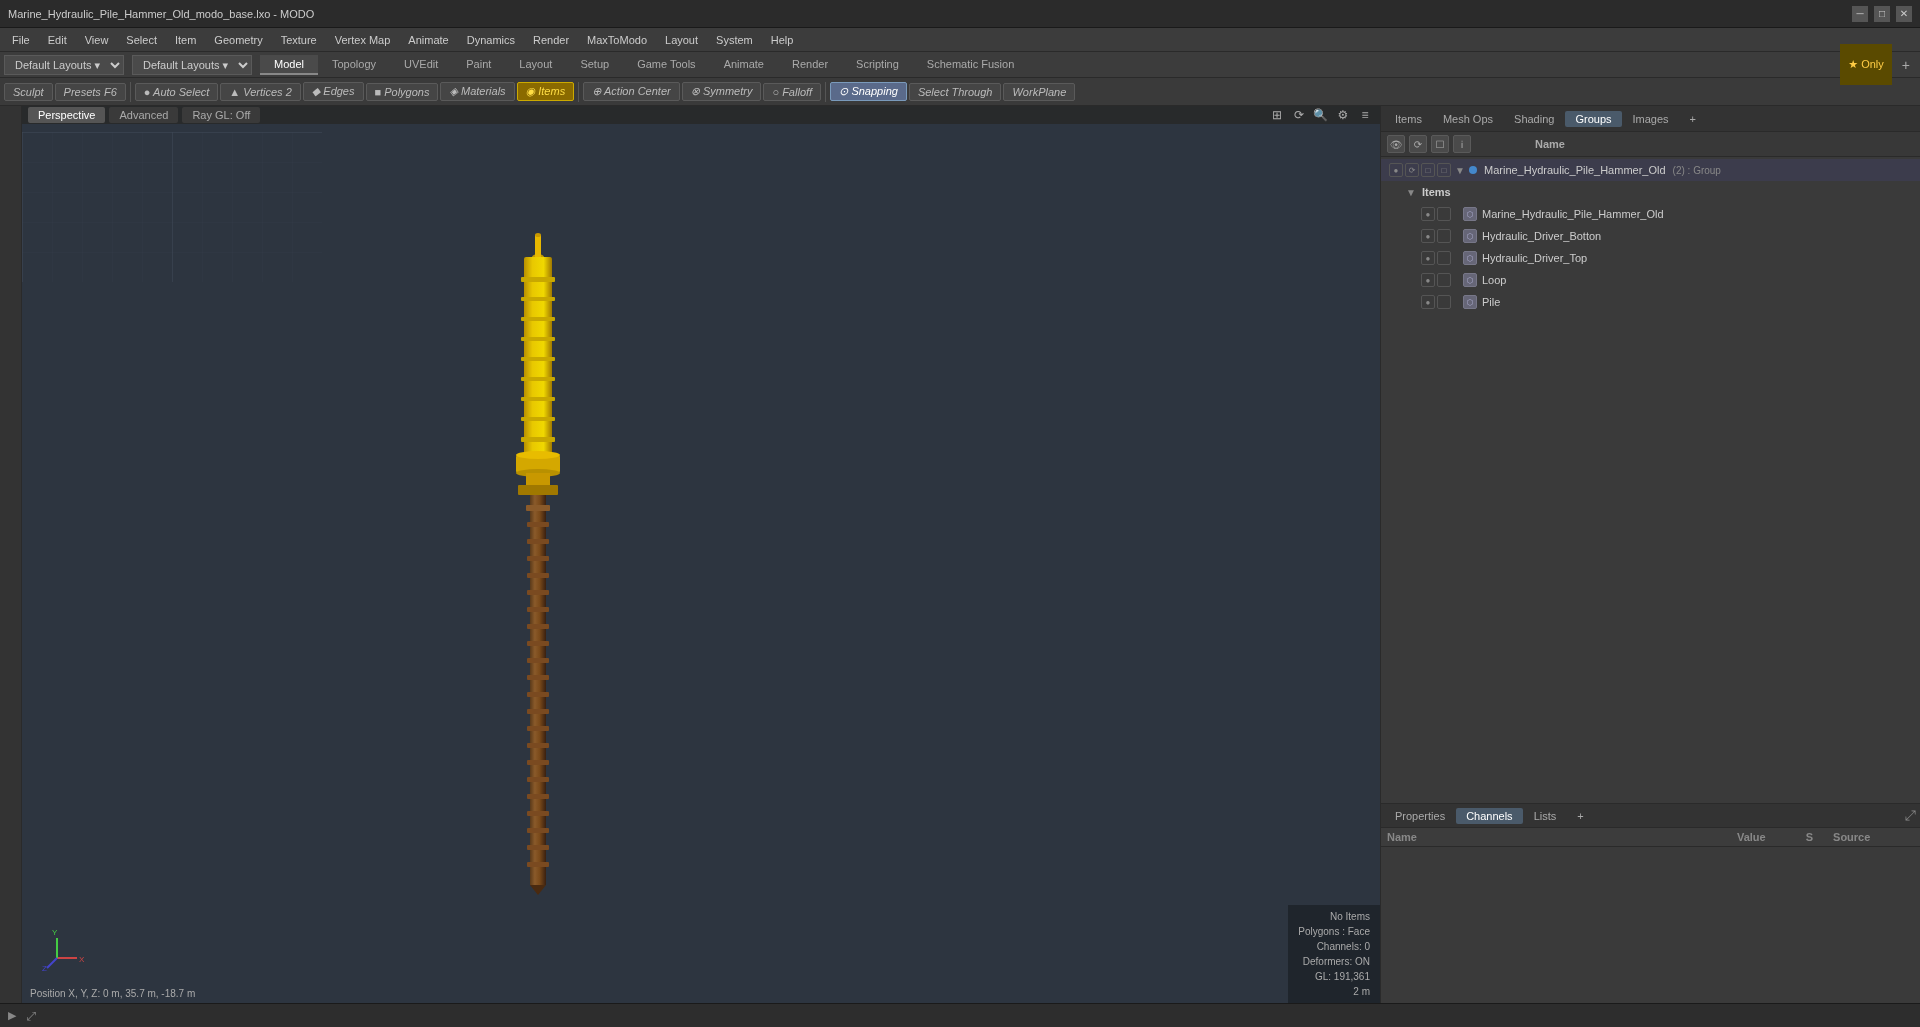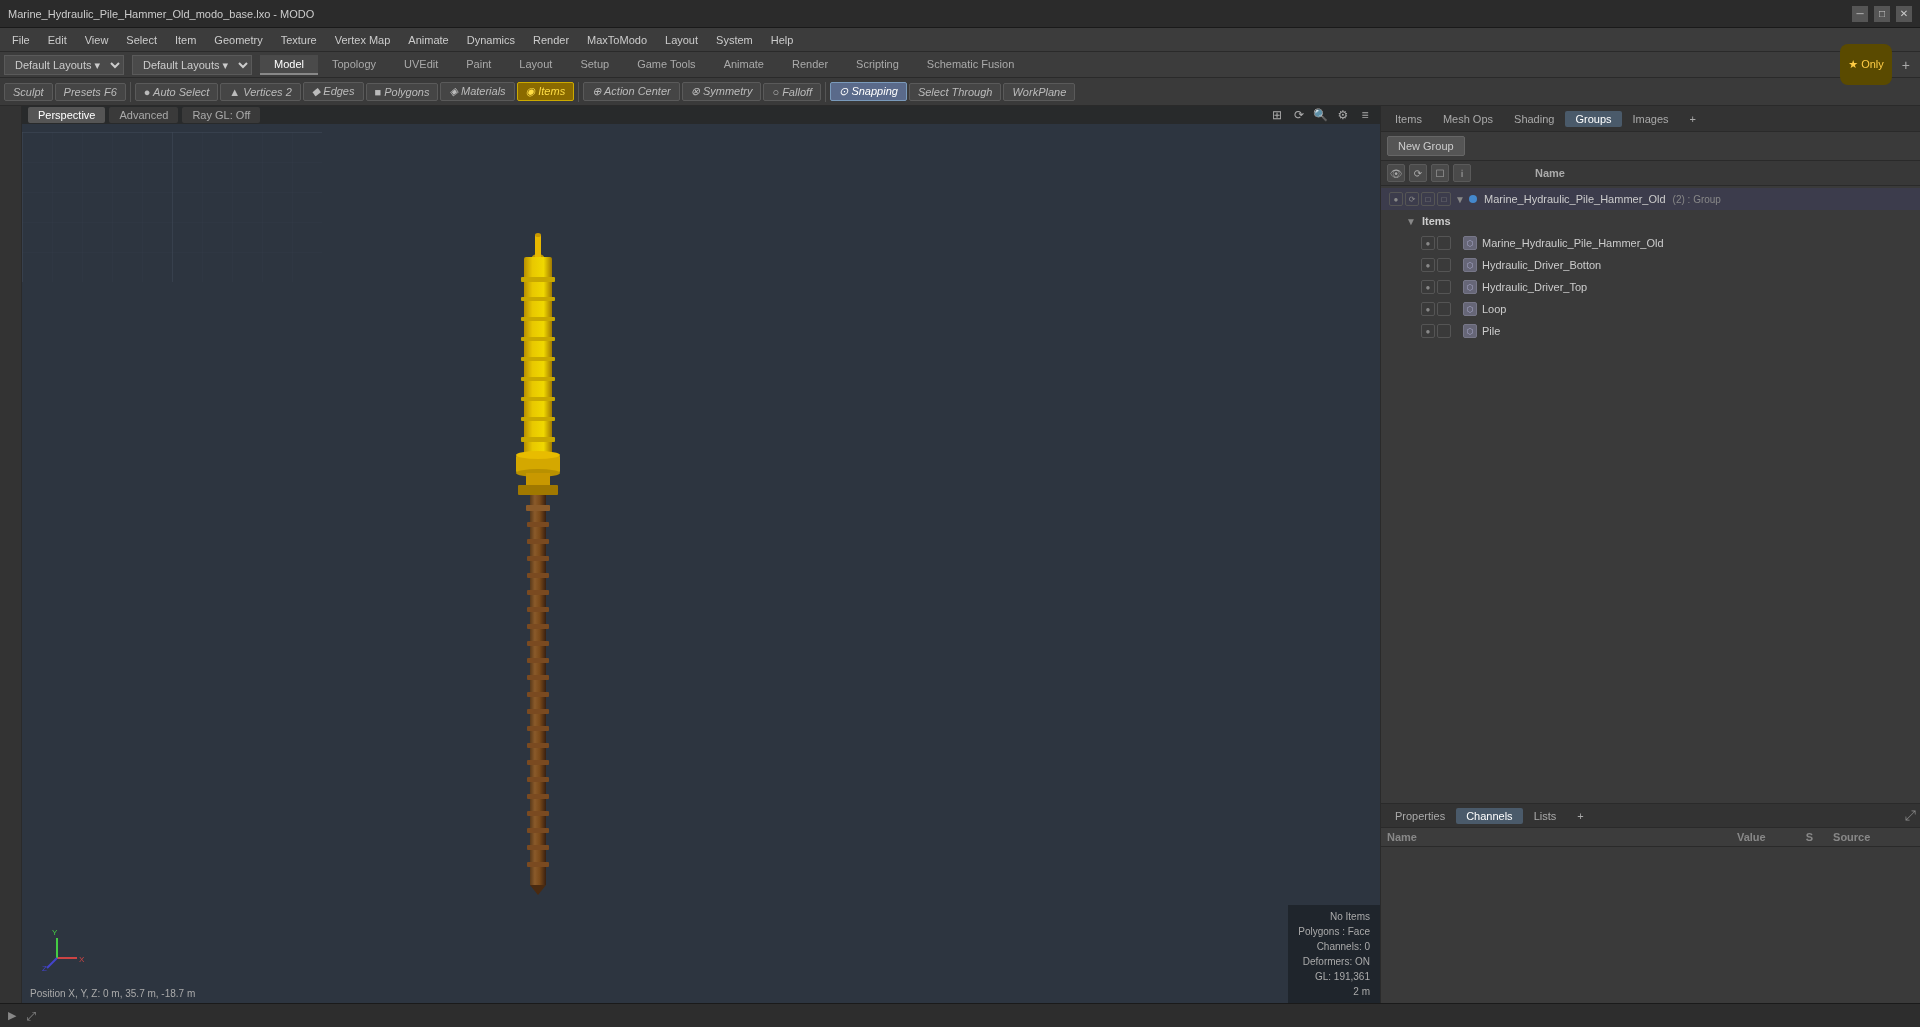--- a/index.html
+++ b/index.html
@@ -99,21 +99,21 @@
       margin-left: auto;
       display: flex;
       align-items: center;
       gap: 4px;
     }
     .star-only {
       background: #5a4a00;
       padding: 14px 8px;
       color: #ffcc44;
       font-size: 11px;
-      border-radius: 8px;
+      border-radius: 0;
     }
     .plus-btn {
       color: #aaa;
       padding: 2px 6px;
       cursor: pointer;
       font-size: 14px;
     }
 
     
     #tool-bar {
@@ -733,23 +733,20 @@
     <div id="right-panel-tabs">
     <div class="rpanel-tab">Items</div>
         <div class="rpanel-tab">Mesh Ops</div>
         <div class="rpanel-tab">Shading</div>
         <div class="rpanel-tab active">Groups</div>
         <div class="rpanel-tab">Images</div>
         <div class="rpanel-tab">+</div>
       </div>
 
     <div id="scene-area">
-      <div id="new-group-bar">
-        <button class="new-group-btn">New Group</button>
-      </div>
 
       <div id="scene-icon-bar">
         <div class="scene-icon">👁</div>
         <div class="scene-icon">⟳</div>
         <div class="scene-icon">☐</div>
         <div class="scene-icon">ℹ</div>
         <div id="name-col-header">Name</div>
       </div>
 
       <div id="scene-tree">

